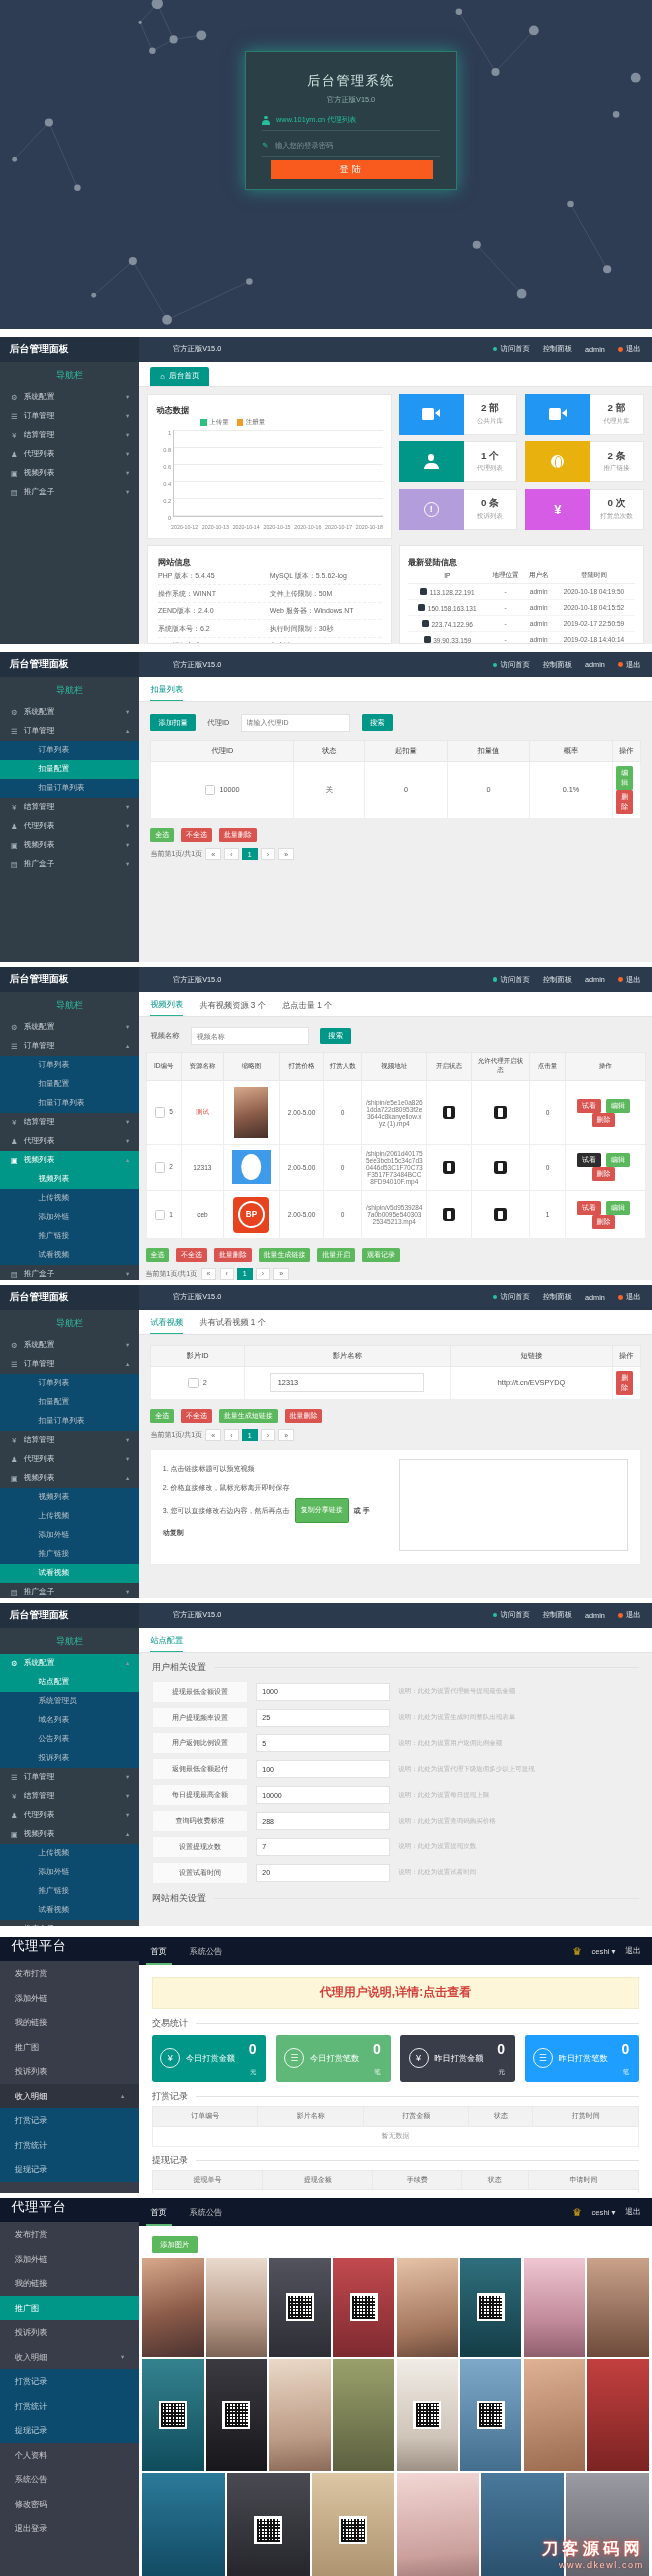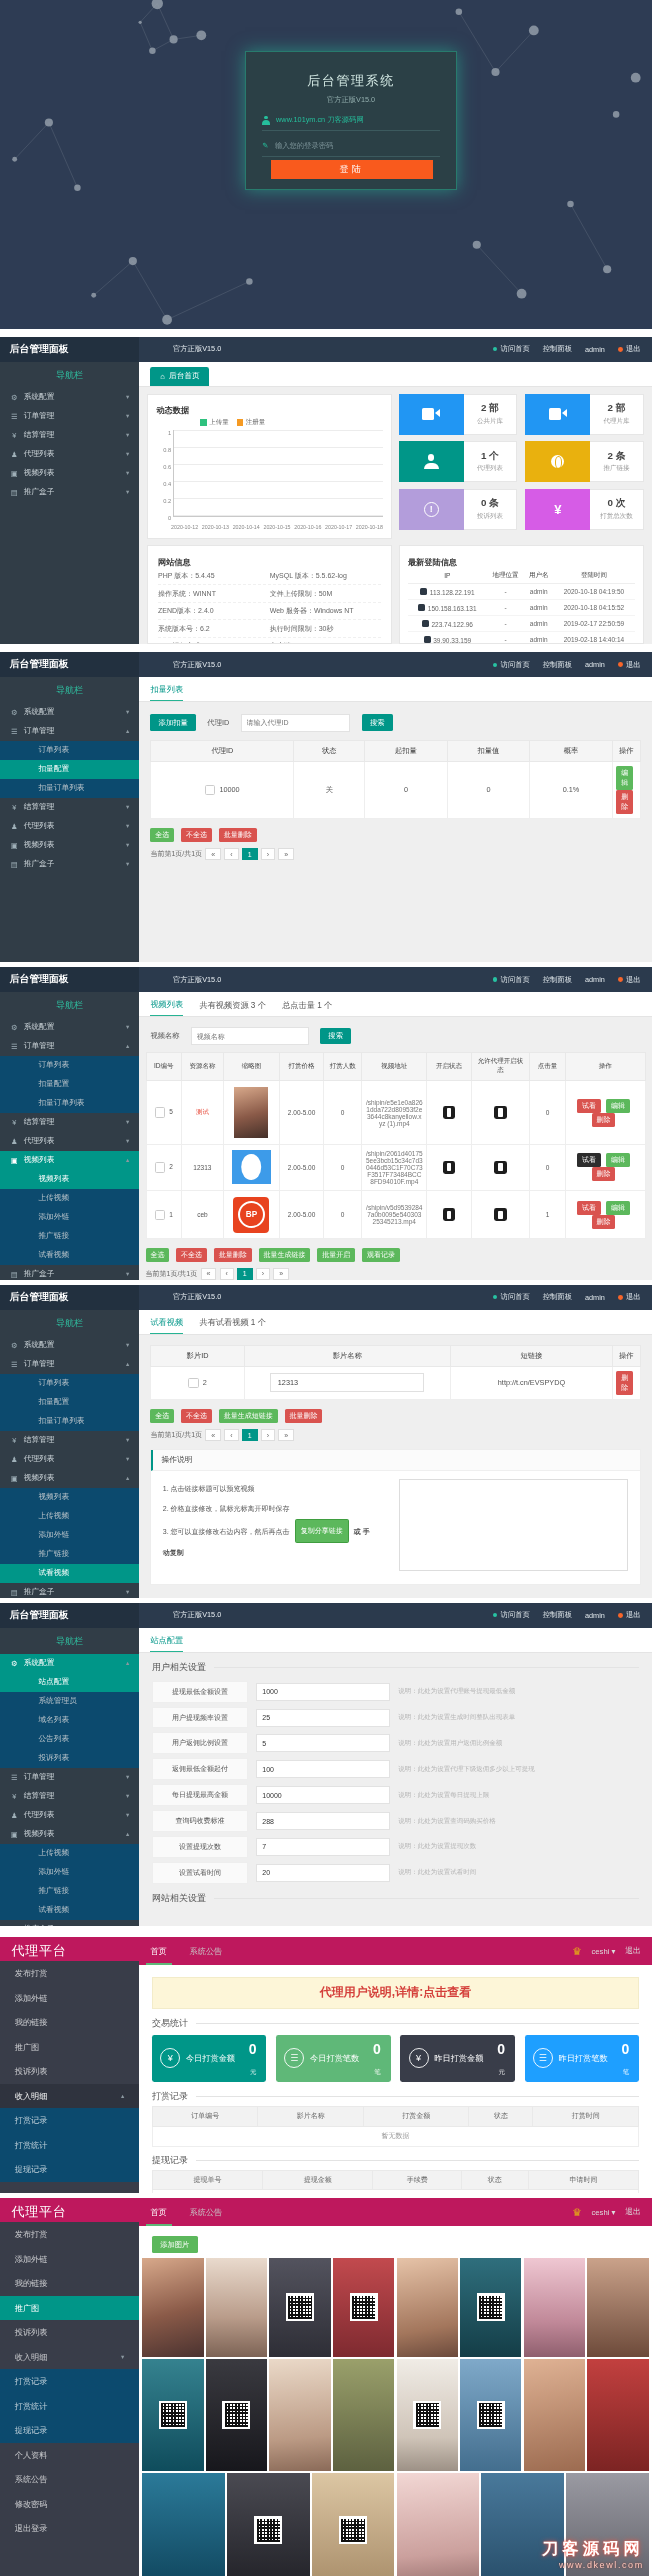--- a/index.html
+++ b/index.html
@@ -101,21 +101,21 @@
   
   .helppanel{margin:8.2px 11.4px;background:#fff;border:0.8px solid #ededed;}
   .helphd{border-left:2.4px solid #009688;background:#fbfbfb;font-size:7.7px;color:#444;padding:4.9px 8.2px;border-bottom:0.8px solid #efefef;}
   .helpbody{display:flex;padding:8.2px 11.4px 13px;gap:24.5px;}
   .helplines{font-size:7px;color:#555;line-height:19.6px;}
   .copybtn{display:inline-block;background:#5cb85c;color:#fff;border:0.8px solid #3f9d3f;font-size:7px;padding:1.6px 4.9px;border-radius:1.6px;margin:0 3.3px;cursor:pointer;}
   .helpbox{width:245px;height:90px;border:0.8px solid #ddd;background:#fff;}
 
   
   .agpage{background:#fff;}
-  .ahead{height:28px;background:#be185d;display:flex;align-items:center;color:#fff;}
+  .ahead{height:28px;background:#0f172a;display:flex;color:#fff;}
   .atitle{width:139px;flex:none;font-size:13px;padding-left:11.4px;box-sizing:border-box;letter-spacing:0.8px;}
   .atab{font-size:8.2px;color:#c8c8c8;height:28px;display:flex;align-items:center;padding:0 11.4px;position:relative;cursor:pointer;}
   .atab.cur{color:#fff;}
   .atab.cur::after{content:"";position:absolute;left:6.5px;right:6.5px;bottom:0;height:2.4px;background:#5fb878;}
   .aright{margin-left:auto;display:flex;align-items:center;gap:9.8px;padding-right:11.4px;font-size:7.7px;color:#ddd;}
   .crown{color:#e6b411;font-size:10.6px;}
   .aside{position:absolute;left:0;top:24px;bottom:0;width:139px;background:#393d49;}
   .aside .snav{height:24.5px;color:rgba(255,255,255,.72);font-size:8.2px;padding:0 14.7px;}
   .aside .snav.active{background:#009688;color:#fff;}
   .aside .snav.activedark{background:#2f333e;color:#fff;}
@@ -208,21 +208,21 @@
       <circle cx="700" cy="250" r="4"></circle>
         <circle cx="745" cy="330" r="5"></circle>
         <circle cx="528" cy="95" r="7"></circle>
     </g>
   </svg>
   <div class="lcard">
     <div class="ltitle">后台管理系统</div>
     <div class="lsub">官方正版V15.0</div>
     <div class="lrow">
       <span class="icperson"></span>
-      <span class="txt">www.101ym.cn 刀客源码网</span>
+      <span class="txt">www.101ym.cn 代理列表</span>
     </div>
     <div class="lrow">
       <span class="icpen">✎</span>
       <span class="txt ph">输入您的登录密码</span>
     </div>
     <div class="lbtn">登陆</div>
   </div>
 </div>
 
 <div class="sec gap" style="height:8.2px"></div>
@@ -973,21 +973,20 @@
     </div>
     <div class="pager">
       <span>当前第1页/共1页</span>
       <span class="pg">«</span>
       <span class="pg">‹</span>
       <span class="pg cur">1</span>
       <span class="pg">›</span>
       <span class="pg">»</span>
     </div>
     <div class="helppanel">
-      <div class="helphd">操作说明</div>
       <div class="helpbody">
         <div class="helplines">
           <div>1. 点击链接标题可以预览视频</div>
           <div>2. 价格直接修改，鼠标光标离开即时保存</div>
           <div>
             <span>3. 您可以直接修改右边内容，然后再点击</span>
             <span class="copybtn">复制分享链接</span>
             <b style="font-size:7px">或 手动复制</b>
           </div>
         </div>

